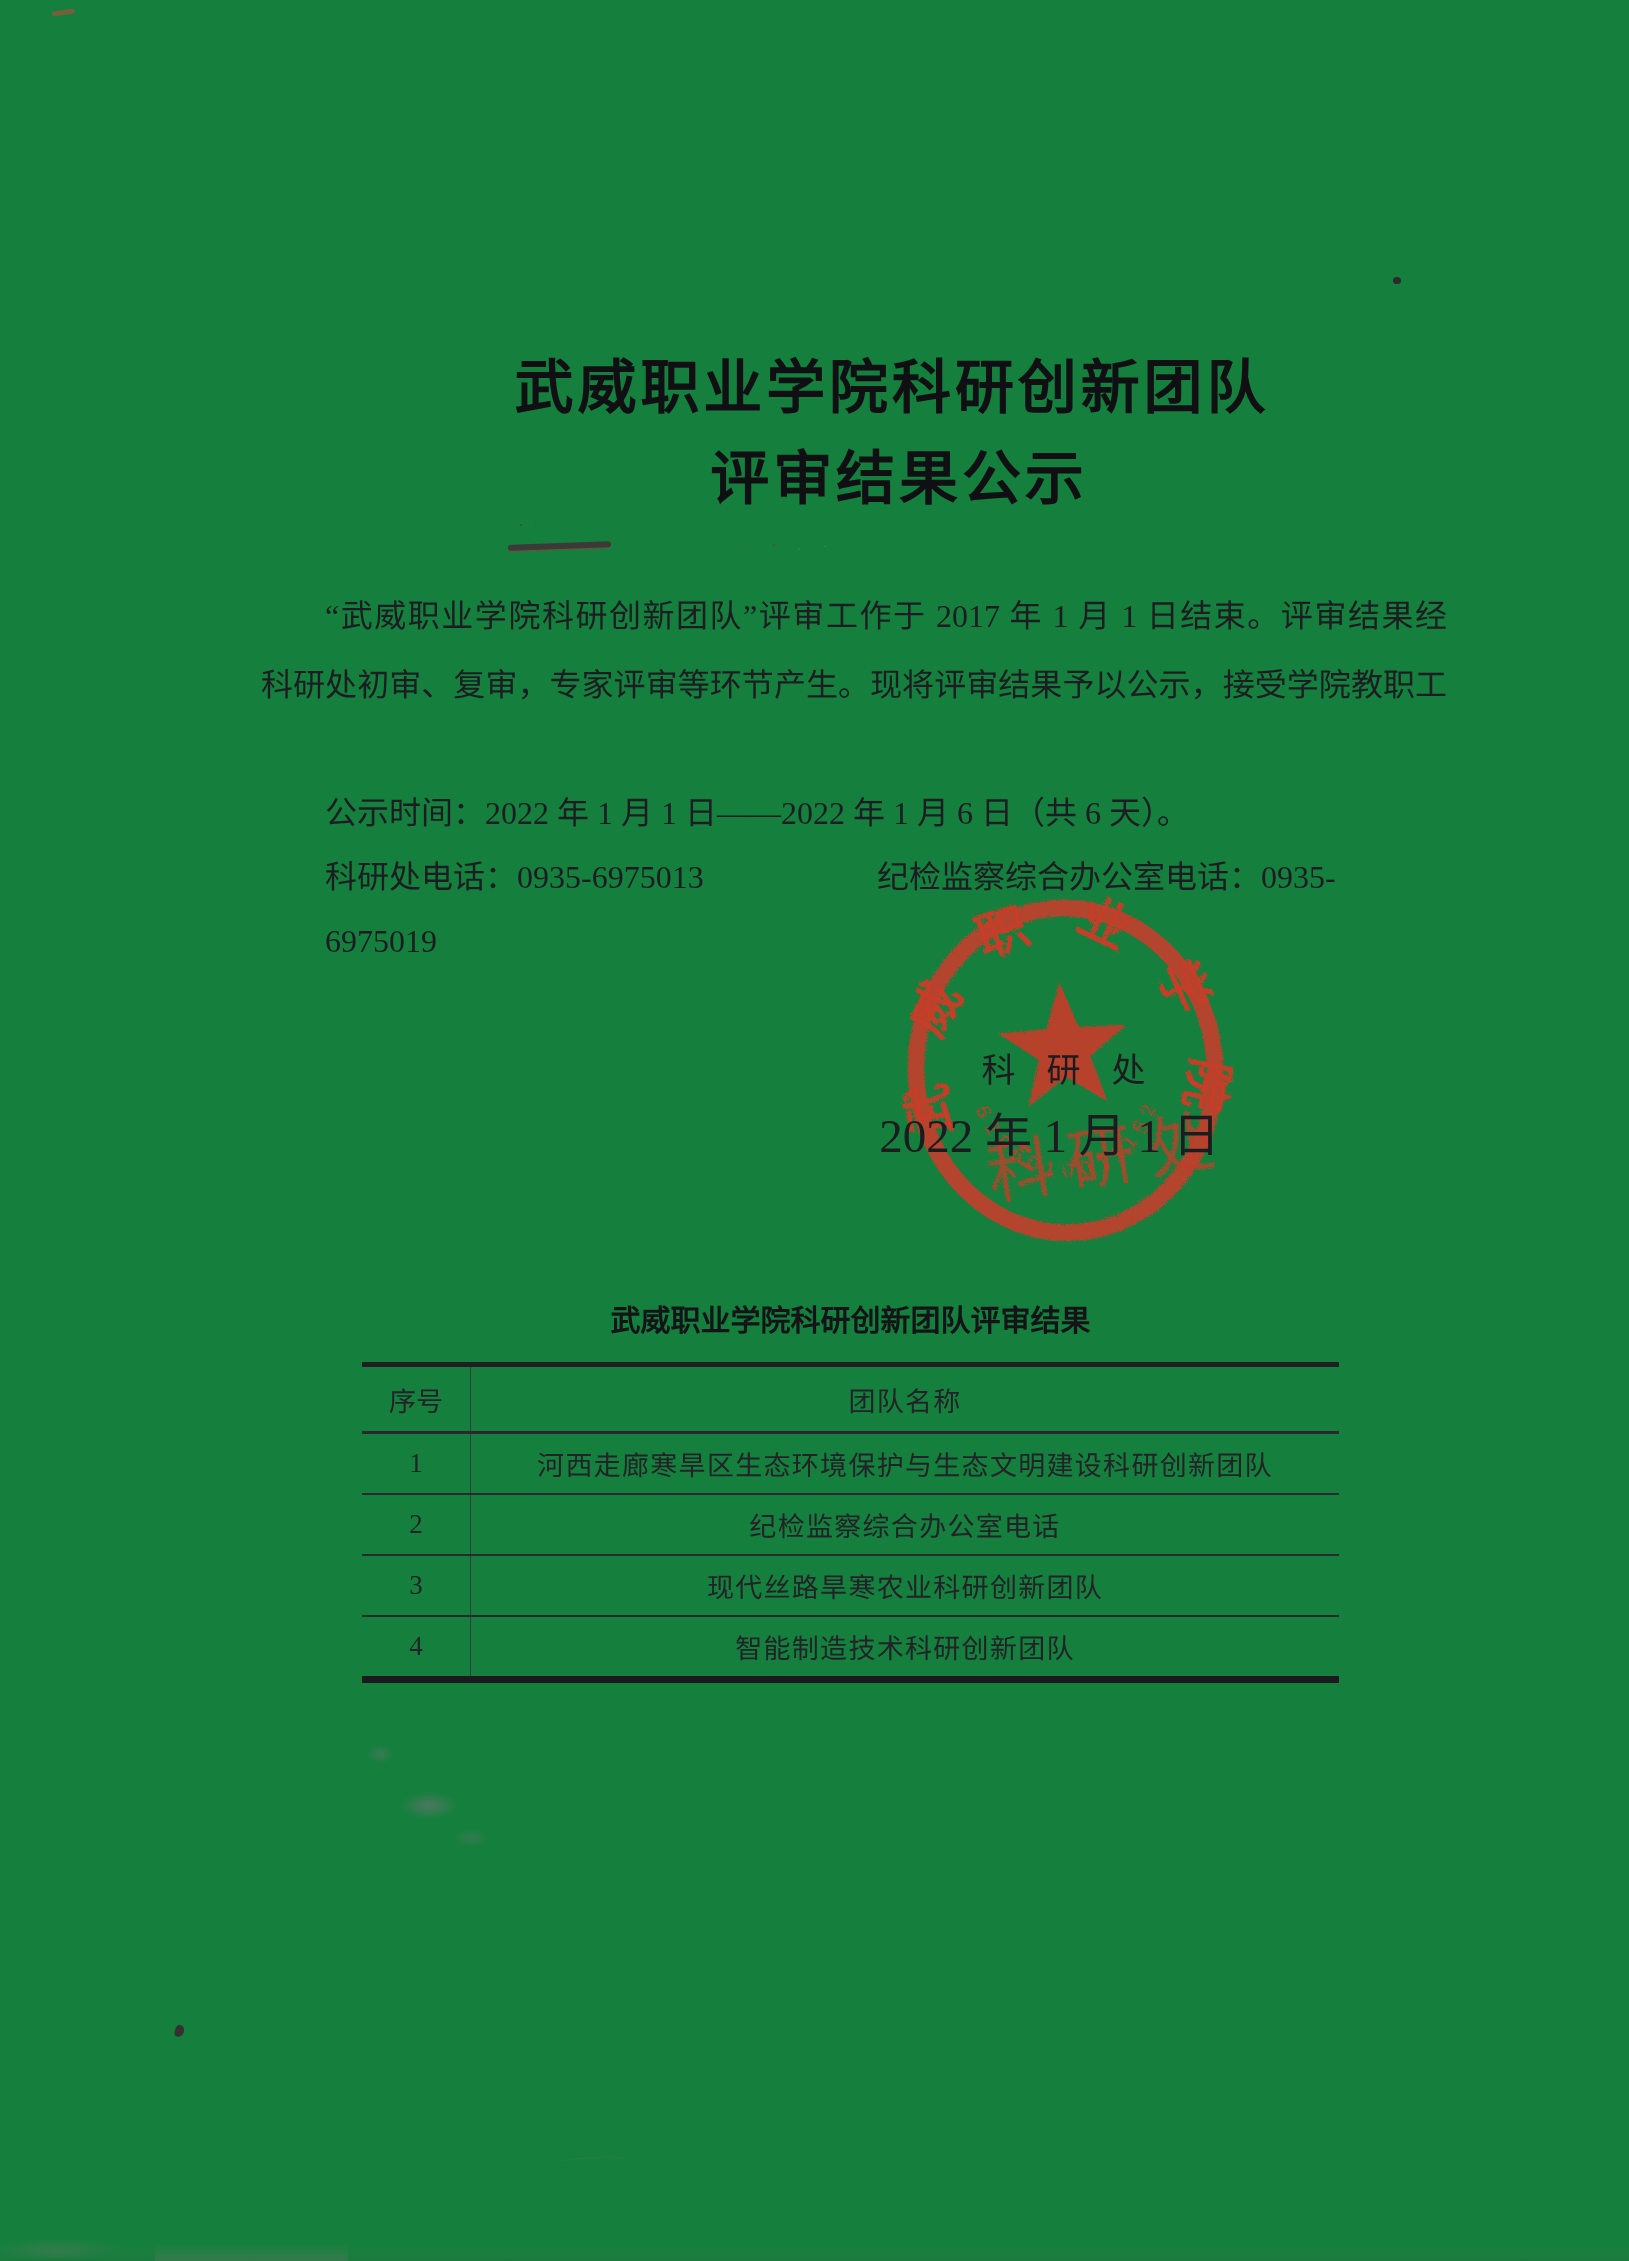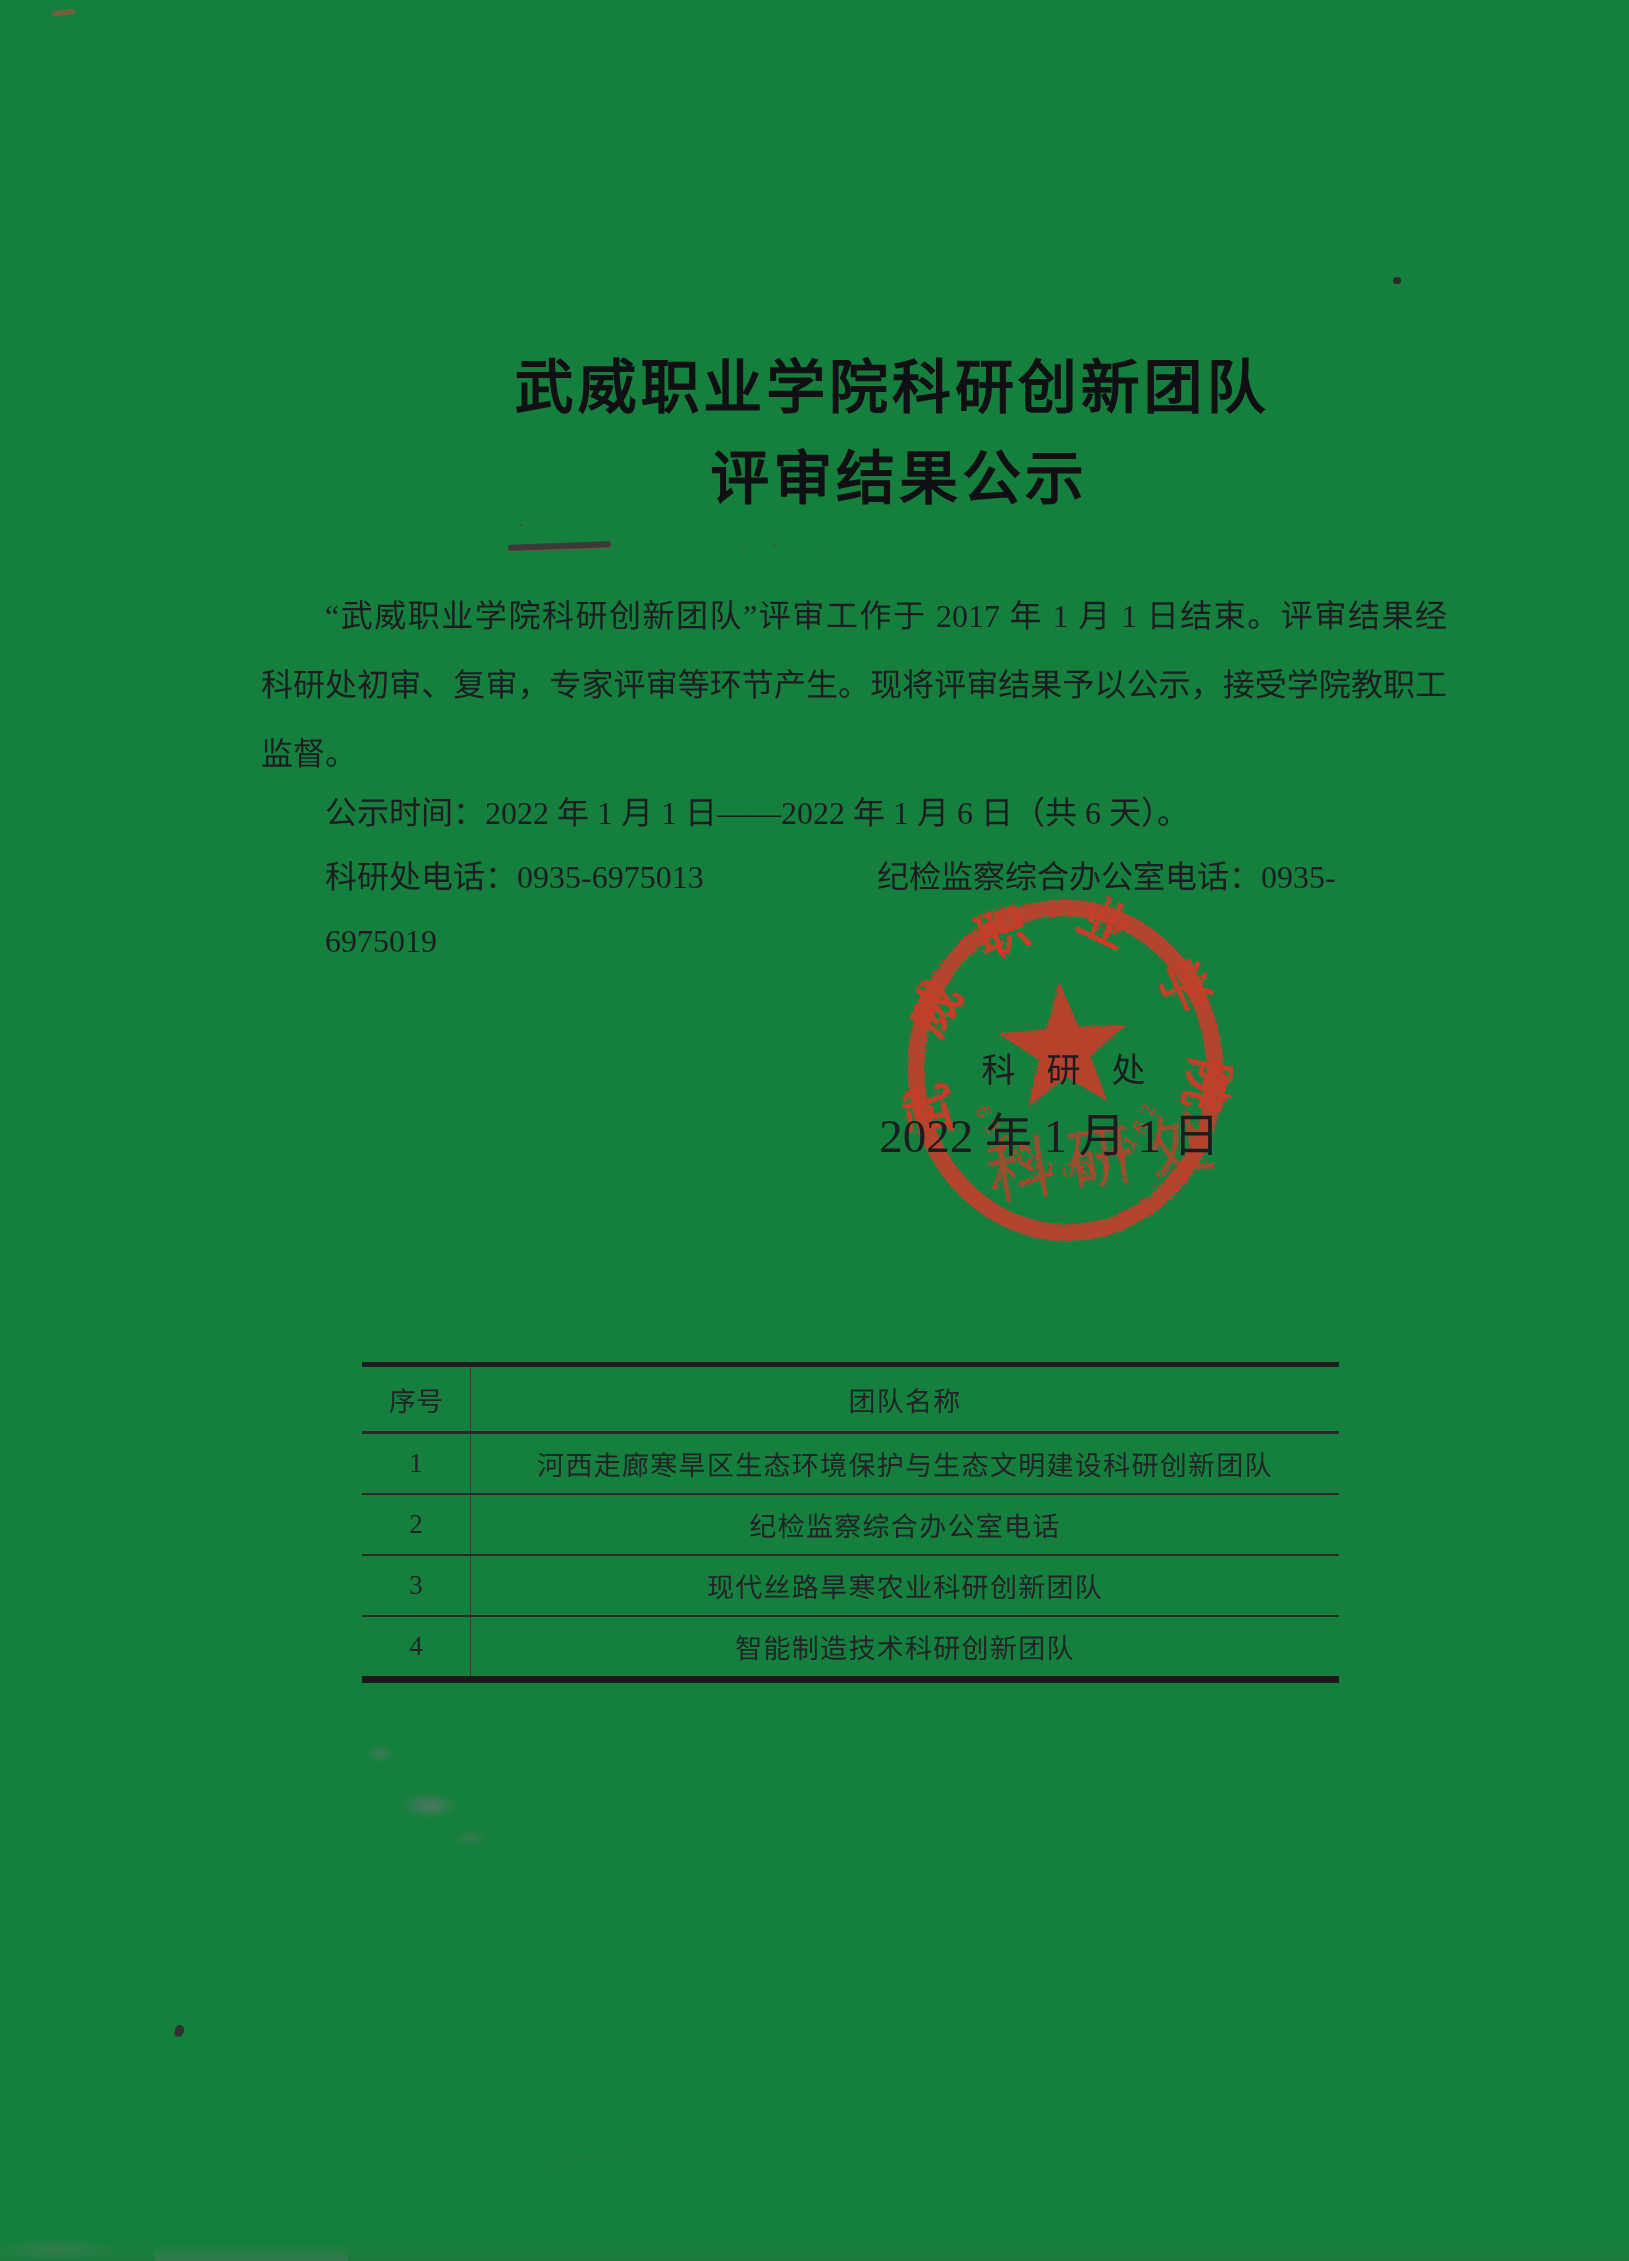--- a/index.html
+++ b/index.html
@@ -108,21 +108,20 @@
 <body>
 
 <div class="page">
 
   <div class="doc-title line1">武威职业学院科研创新团队</div>
   <div class="doc-title line2">评审结果公示</div>
 
   <div class="body-text para">
     <div class="pline just first">“武威职业学院科研创新团队”评审工作于 2017 年 1 月 1 日结束。评审结果经</div>
     <div class="pline just">科研处初审、复审，专家评审等环节产生。现将评审结果予以公示，接受学院教职工</div>
-    <div class="pline">监督。</div>
   </div>
 
   <div class="body-text info">
     <div class="iline indent">公示时间：2022 年 1 月 1 日——2022 年 1 月 6 日（共 6 天）。</div>
     <div class="iline indent">
       <span class="phone-left">科研处电话：0935-6975013</span><span>纪检监察综合办公室电话：0935-6975019</span>
     </div>
   </div>
 
   <svg class="seal" viewBox="0 0 520 560" aria-hidden="true">
@@ -147,20 +146,21 @@
         <text font-size="31" fill="#dd3428" letter-spacing="13" font-family="'Liberation Sans','DejaVu Sans',sans-serif">
           <textPath href="#arcBottom" startOffset="8">6206010011152</textPath>
         </text>
       </g>
     </g>
   </svg>
 
   <div class="sig-dept">科研处</div>
   <div class="sig-date">2022 年 1 月 1 日</div>
 
+  <div class="table-caption">武威职业学院科研创新团队评审结果</div>
 
   <div class="results-table">
     <div class="t-row header">
       <div class="c-serial">序号</div>
       <div class="c-name">团队名称</div>
     </div>
     <div class="t-row data">
       <div class="c-serial">1</div>
       <div class="c-name">河西走廊寒旱区生态环境保护与生态文明建设科研创新团队</div>
     </div>

